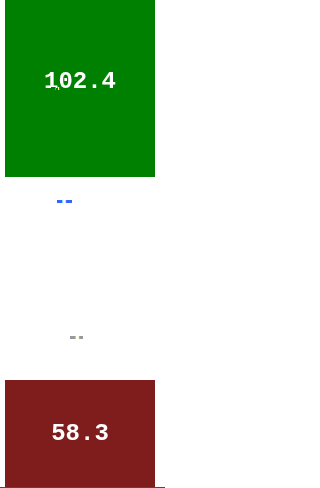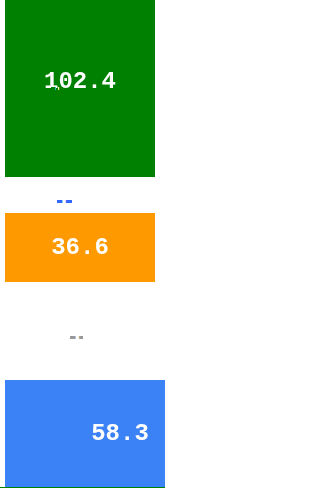--- a/index.html
+++ b/index.html
@@ -31,26 +31,23 @@
 </head>
 <body>
 
 <div id="chart" style="width: 165px; height: 488px; background: rgb(255, 255, 255);">
 
   <div class="bar-segment" id="seg-0" style="left: 5px; width: 150px; top: -14px; height: 191px; background: rgb(0, 128, 0);">
     <span class="segment-label" style="color: rgb(255, 255, 255); font-size: 24px;">102.4</span>
   </div>
 
 
-  <div class="bar-segment" id="seg-2" style="left: 5px; width: 150px; top: 213px; height: 69px; background: rgb(255, 153, 0);">
-    <span class="segment-label" style="color: rgb(255, 255, 255); font-size: 24px;">36.6</span>
-  </div>
 
 
-  <div class="bar-segment" id="seg-4" style="left: 5px; width: 150px; top: 380px; height: 107px; background: #3b82f6; padding-left: 40px;">
+  <div class="bar-segment" id="seg-4" style="left: 5px; width: 150px; top: 380px; height: 107px; background: #7f1d1d;">
     <span class="segment-label" style="color: rgb(255, 255, 255); font-size: 24px;">58.3</span>
   </div>
 
   <div id="glyph-trims">
       <div class="glyph-trim" style="left: 51px; top: 87px; width: 4px; height: 3px; background: rgb(0, 128, 0);"></div>
       <div class="glyph-trim" style="left: 55px; top: 87px; width: 1px; height: 3px; background: rgb(55, 187, 199);"></div>
       <div class="glyph-trim" style="left: 58px; top: 87px; width: 1px; height: 3px; background: rgb(255, 243, 167);"></div>
       <div class="glyph-trim" style="left: 59px; top: 87px; width: 1px; height: 3px; background: rgb(79, 143, 0);"></div>
       <div class="glyph-trim" style="left: 60px; top: 87px; width: 3px; height: 3px; background: rgb(0, 128, 0);"></div>
       <div class="glyph-trim" style="left: 57px; top: 200px; width: 5px; height: 3px; background: rgb(51, 102, 255);"></div>

